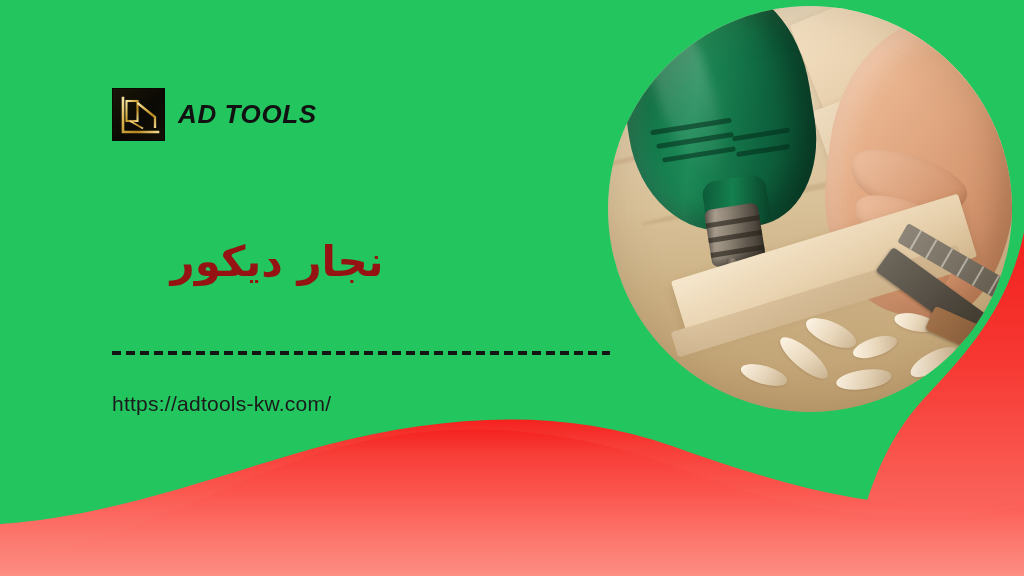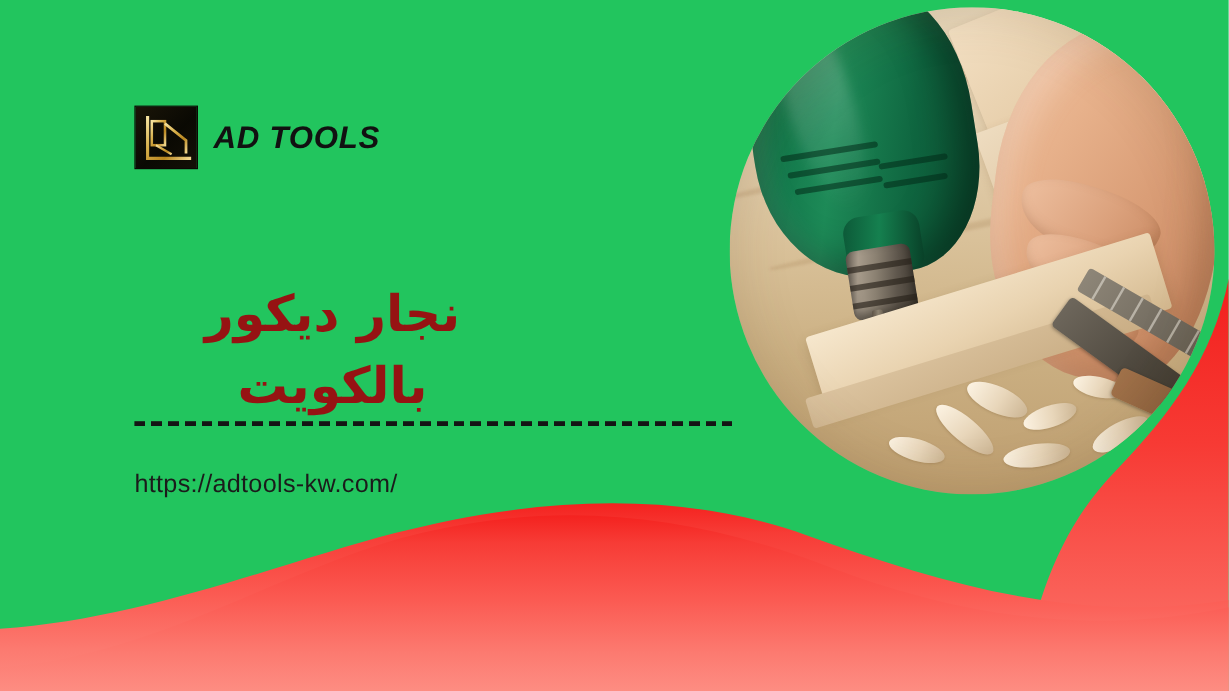--- a/index.html
+++ b/index.html
@@ -336,21 +336,20 @@
 
           <path d="M24.5,14 L42,28 L42,39" fill="none" stroke="url(#goldG)" stroke-width="2.3" stroke-linejoin="miter"></path>
           <path d="M17,32 L30,39.5" fill="none" stroke="url(#goldG)" stroke-width="1.9"></path>
         </svg>
       </div>
       <span class="logo-text">AD TOOLS</span>
     </div>
 
     <div class="headline">
       <div>نجار ديكور</div>
-      <div>بالكويت</div>
     </div>
 
     <div class="divider"></div>
 
     <div class="url">https://adtools-kw.com/</div>
   </div>
 
 </div>
 
 </body></html>

